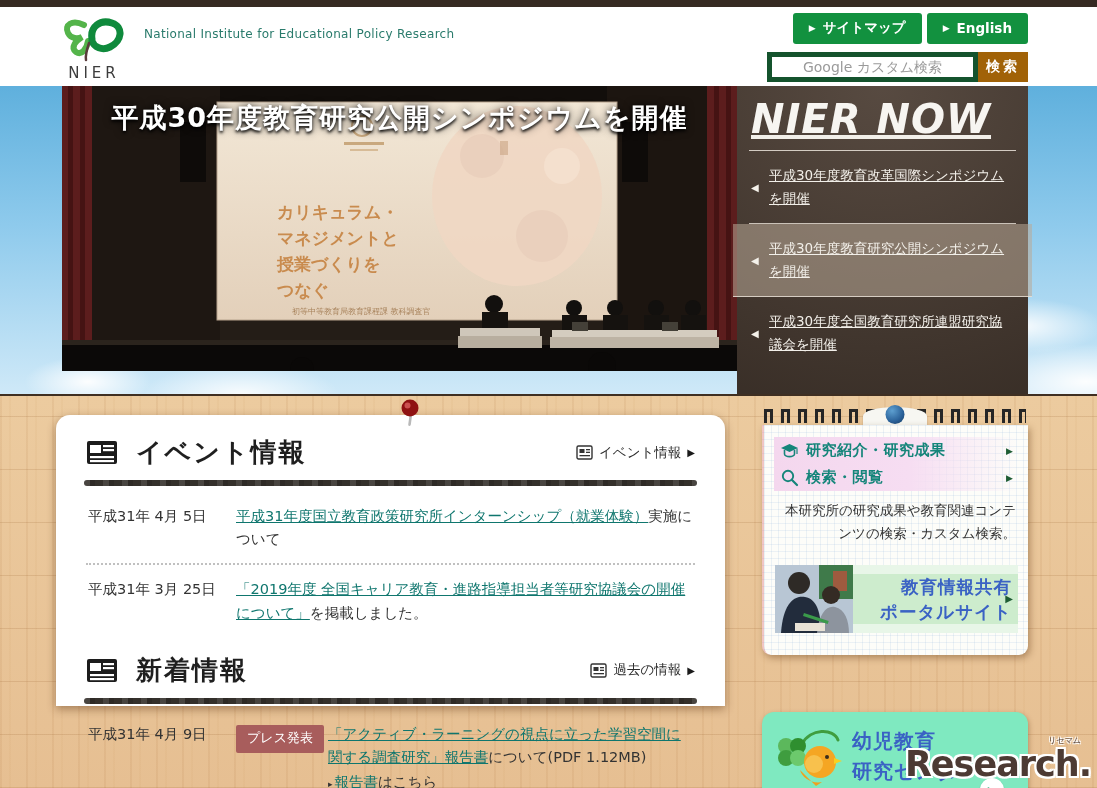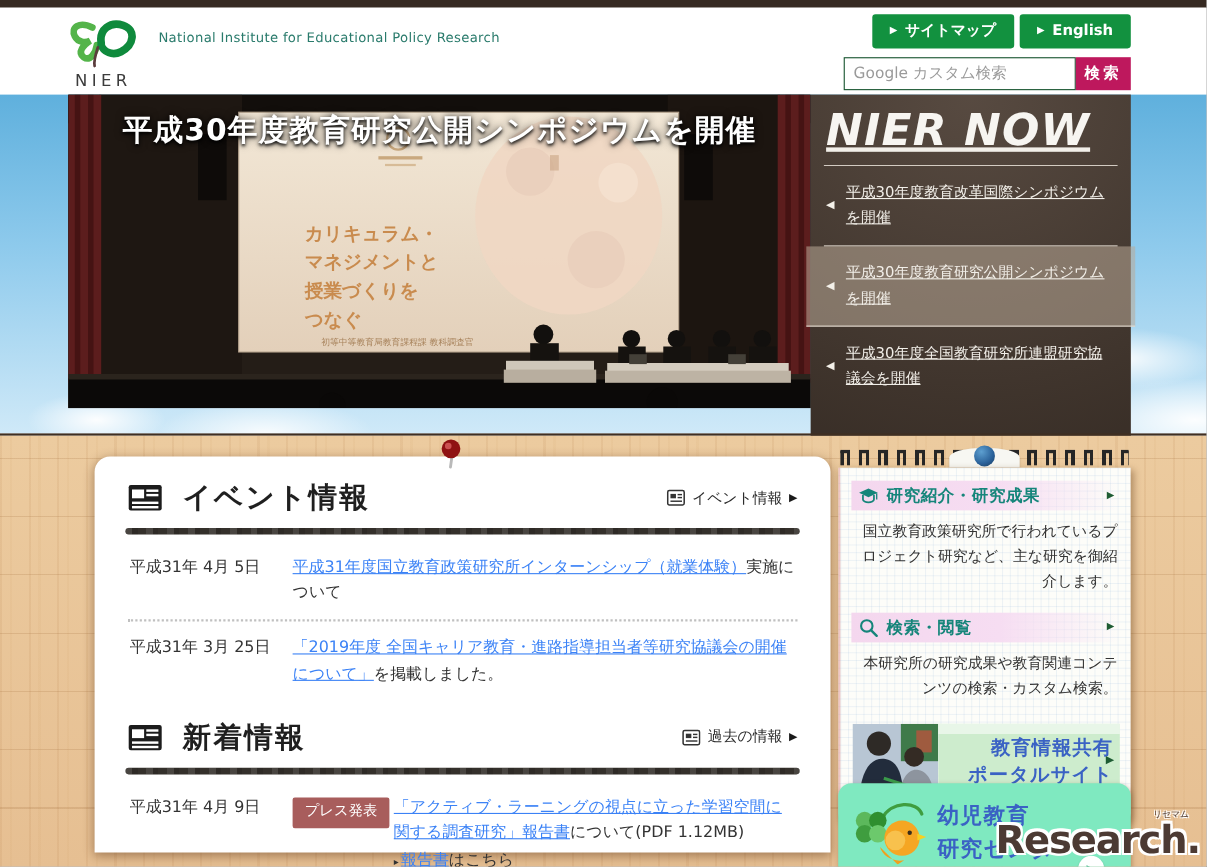--- a/index.html
+++ b/index.html
@@ -21,26 +21,26 @@
   .site-subtitle { font-size:12px; color:#2a7b6c; margin-top:4px; letter-spacing:0.3px; }
 
   .top-buttons { position:absolute; right:69px; top:6px; display:flex; gap:5px; }
   .green-btn {
     background:#12913f; color:#fff; font-size:13.5px; font-weight:bold;
     padding:6px 16px 7px; border-radius:3px; cursor:pointer; display:flex; align-items:center; gap:7px;
   }
   .green-btn .tri { font-size:9px; }
   .search-bar { position:absolute; right:69px; top:45px; display:flex; }
   .search-input {
-    width:211px; height:30px; border:1px solid #14532d; font-size:14px; padding:0 8px;
-    color:#444; outline:none; font-family:inherit;
+    width:211px; height:30px; border:5px solid #14532d; font-size:14px; padding:0 8px;
+    color:#444; outline:none; font-family:inherit;text-align:center;
   }
   .search-input::placeholder { color:#9a9a9a; }
   .search-btn {
-    width:50px; height:30px; background:#be185d; color:#fff; border:none; font-size:14px;
+    width:50px; height:30px; background:#a16207; color:#fff; border:none; font-size:14px;
     font-weight:bold; cursor:pointer; letter-spacing:3px; font-family:inherit;
   }
 
   
   .sky-band {
     position:absolute; left:0; top:86px; width:100%; height:308px;
     background:
       radial-gradient(90px 36px at 8% 96%, rgba(255,255,255,0.95), rgba(255,255,255,0) 70%),
       radial-gradient(140px 44px at 22% 100%, rgba(255,255,255,0.85), rgba(255,255,255,0) 70%),
       radial-gradient(120px 40px at 93% 78%, rgba(255,255,255,0.9), rgba(255,255,255,0) 70%),
@@ -81,21 +81,21 @@
     position:absolute; left:0; top:394px; width:100%; height:394px;
     border-top:2px solid #3f2f22;
     background:
       repeating-linear-gradient(0deg, rgba(150,95,45,0.18) 0 1px, rgba(255,255,255,0) 1px 53px),
       repeating-linear-gradient(90deg, rgba(170,110,55,0.10) 0 2px, rgba(255,255,255,0) 2px 9px, rgba(200,150,90,0.08) 9px 11px, rgba(255,255,255,0) 11px 26px),
       linear-gradient(180deg,#eccb9f,#e6bf92);
   }
 
   
   .main-card {
-    position:absolute; left:86px; top:415px; width:669px; height:360px;
+    position:absolute; left:56px; top:415px; width:669px; height:291px;
     background:#fff; border-radius:14px 14px 0 0;
     box-shadow:0 3px 10px rgba(80,40,10,0.45);
     padding:14px 28px 0;
   }
   .pin-red { position:absolute; left:399px; top:399px; width:22px; height:30px; z-index:5; }
 
   .sec-head { display:flex; align-items:center; margin:6px 2px 10px; }
   .np-icon { width:32px; height:25px; margin-right:12px; flex-shrink:0; }
   .hl-title { position:relative; font-size:26px; font-weight:bold; color:#1f1f1f; letter-spacing:2px; padding:0 6px; }
   .hl-title .hl {
@@ -110,21 +110,21 @@
     height:6px; background:#34302b; border-radius:3px; margin:2px 0 6px; position:relative; overflow:hidden;
   }
   .crayon::after {
     content:""; position:absolute; inset:0;
     background:repeating-linear-gradient(90deg, rgba(255,255,255,0.10) 0 6px, rgba(0,0,0,0.12) 6px 11px, rgba(255,255,255,0) 11px 19px);
   }
 
   .row { display:flex; padding:13px 4px 12px; font-size:14.5px; line-height:1.6; color:#333; }
   .row .date { width:148px; flex-shrink:0; }
   .row .content { flex:1; }
-  a.blue, .blue { color:#3b82f6; text-decoration:underline; cursor:pointer; }
+  a.blue, .blue { color:#0f766e; text-decoration:underline; cursor:pointer; }
   .dotted { border:none; border-top:2px dotted #c0c0c0; margin:0 2px; }
   .sub-line { margin-top:2px; }
   .sub-line .tri { font-size:9px; color:#333; margin-right:2px; }
 
   .badge {
     width:88px; text-align:center; color:#fff; font-size:13px; padding:3px 0 4px;
     border-radius:2px; margin-right:4px; flex-shrink:0; align-self:flex-start; margin-top:2px;
   }
   .badge.press { background:#a85d5c; }
   .news-sec { margin-top:16px; }
@@ -431,21 +431,20 @@
 
       <div class="sb-head">
         <svg class="sb-icon" viewBox="0 0 19 19">
           <polygon points="9.5,3 18,7 9.5,11 1,7" fill="#15857a"></polygon>
           <path d="M4.5 9 v4 c0 1.4 2.3 2.6 5 2.6 s5 -1.2 5 -2.6 v-4" fill="none" stroke="#15857a" stroke-width="1.6"></path>
           <line x1="17" y1="7.5" x2="17" y2="13" stroke="#15857a" stroke-width="1.2"></line>
         </svg>
         <span class="sb-title">研究紹介・研究成果</span>
         <span class="tri">▶</span>
       </div>
-      <div class="sb-desc">国立教育政策研究所で行われているプロジェクト研究など、主な研究を御紹介します。</div>
 
       <div class="sb-head">
         <svg class="sb-icon" viewBox="0 0 19 19">
           <circle cx="8" cy="8" r="5.2" fill="none" stroke="#15857a" stroke-width="1.9"></circle>
           <line x1="12" y1="12" x2="17" y2="17" stroke="#15857a" stroke-width="2.2" stroke-linecap="round"></line>
         </svg>
         <span class="sb-title">検索・閲覧</span>
         <span class="tri">▶</span>
       </div>
       <div class="sb-desc">本研究所の研究成果や教育関連コンテンツの検索・カスタム検索。</div>

